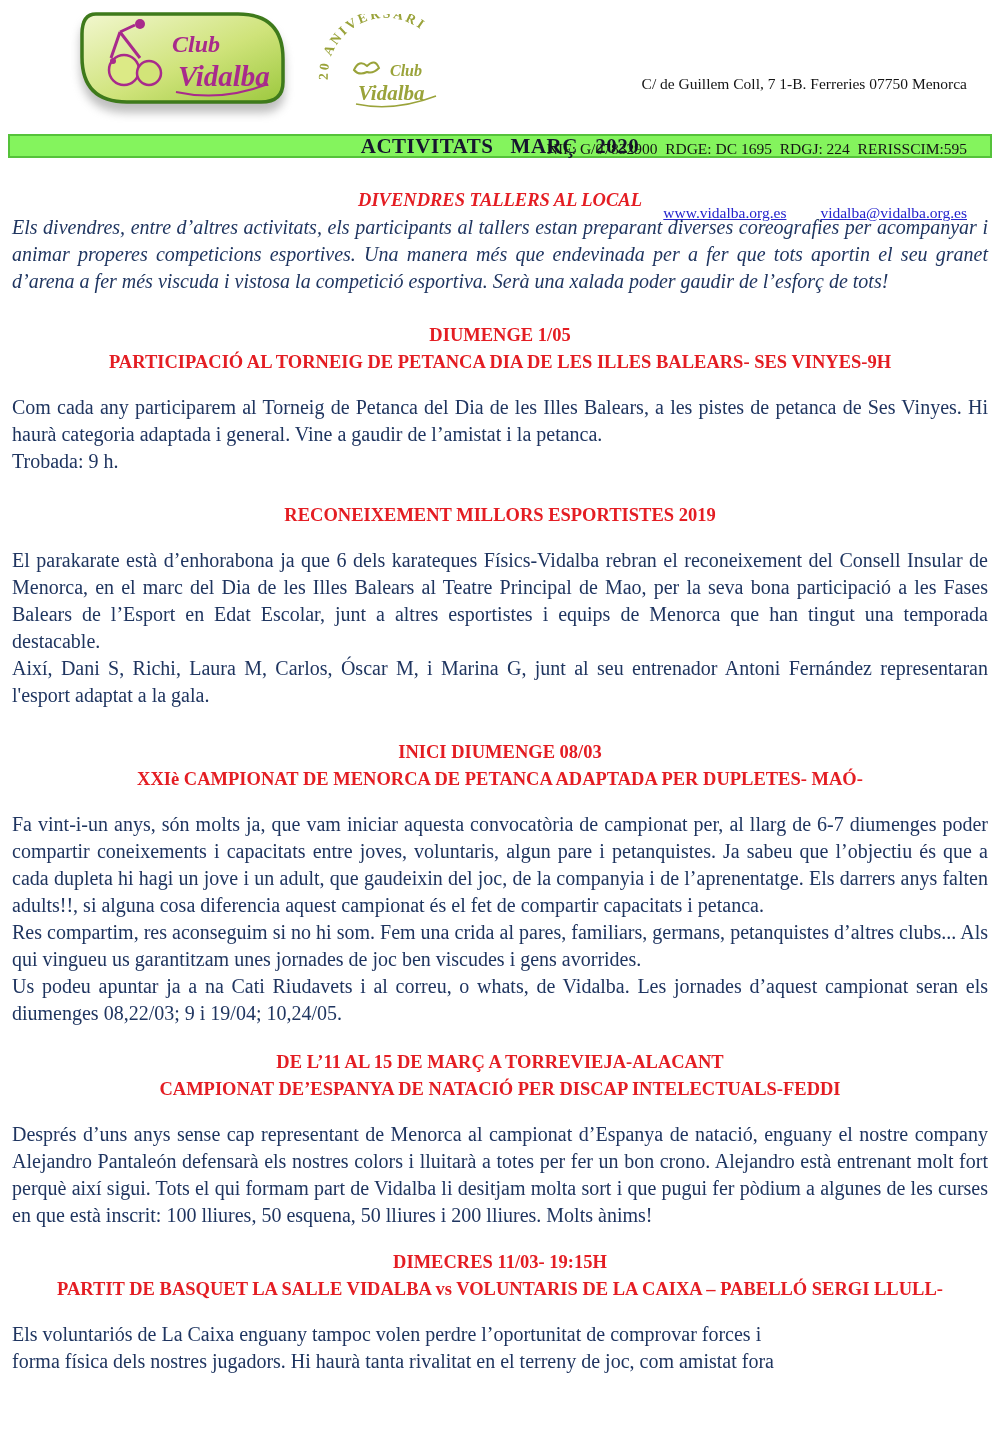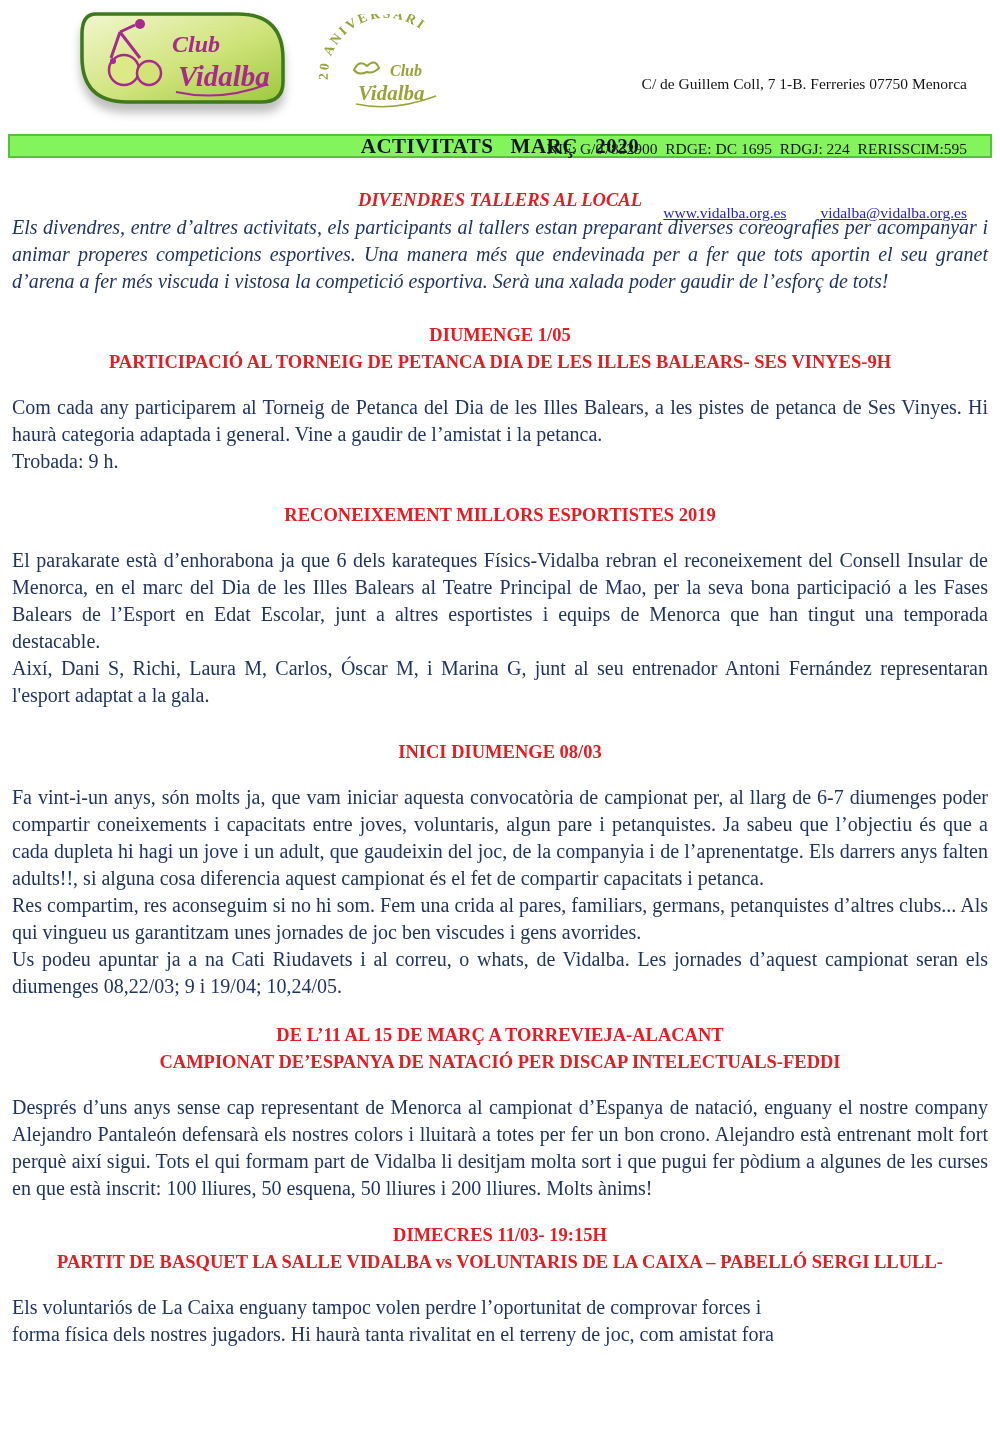--- a/index.html
+++ b/index.html
@@ -135,20 +135,21 @@
     <section class="section s3">
       <h2 class="h">RECONEIXEMENT MILLORS ESPORTISTES  2019</h2>
       <div class="body">
         <p class="just">El parakarate està d’enhorabona ja que 6 dels karateques Físics-Vidalba rebran el reconeixement del Consell Insular de Menorca, en el marc del Dia de les Illes Balears al Teatre Principal de Mao, per la seva bona participació a les Fases Balears  de l’Esport en Edat Escolar, junt a altres esportistes i equips de Menorca que han tingut una temporada destacable.</p>
         <p class="just">Així, Dani S, Richi, Laura M, Carlos, Óscar M, i Marina G, junt al seu entrenador Antoni Fernández representaran l'esport adaptat a la gala.</p>
       </div>
     </section>
 
     <section class="section s4">
       <h2 class="h">INICI DIUMENGE 08/03</h2>
+      <h2 class="h">XXIè CAMPIONAT DE MENORCA DE PETANCA ADAPTADA PER DUPLETES- MAÓ-</h2>
       <div class="body">
         <p class="just">Fa  vint-i-un anys, són molts ja, que vam iniciar aquesta convocatòria de campionat per, al llarg de 6-7 diumenges poder compartir coneixements i capacitats entre joves, voluntaris, algun pare i petanquistes. Ja sabeu que l’objectiu és que a cada dupleta hi hagi un jove i un adult, que gaudeixin del joc, de la companyia i de l’aprenentatge. Els darrers anys falten adults!!, si alguna cosa diferencia aquest campionat és el fet de compartir capacitats i petanca.</p>
         <p class="just">Res compartim, res aconseguim si no hi som. Fem una crida al pares, familiars, germans, petanquistes d’altres clubs... Als qui vingueu us garantitzam unes jornades de joc ben viscudes i gens avorrides.</p>
         <p class="just">Us podeu apuntar ja a na Cati Riudavets i al correu, o whats, de Vidalba. Les jornades d’aquest campionat seran els diumenges 08,22/03;  9 i 19/04; 10,24/05.</p>
       </div>
     </section>
 
     <section class="section s5">
       <h2 class="h">DE L’11 AL 15 DE MARÇ A TORREVIEJA-ALACANT</h2>
       <h2 class="h">CAMPIONAT DE’ESPANYA DE NATACIÓ PER DISCAP INTELECTUALS-FEDDI</h2>

